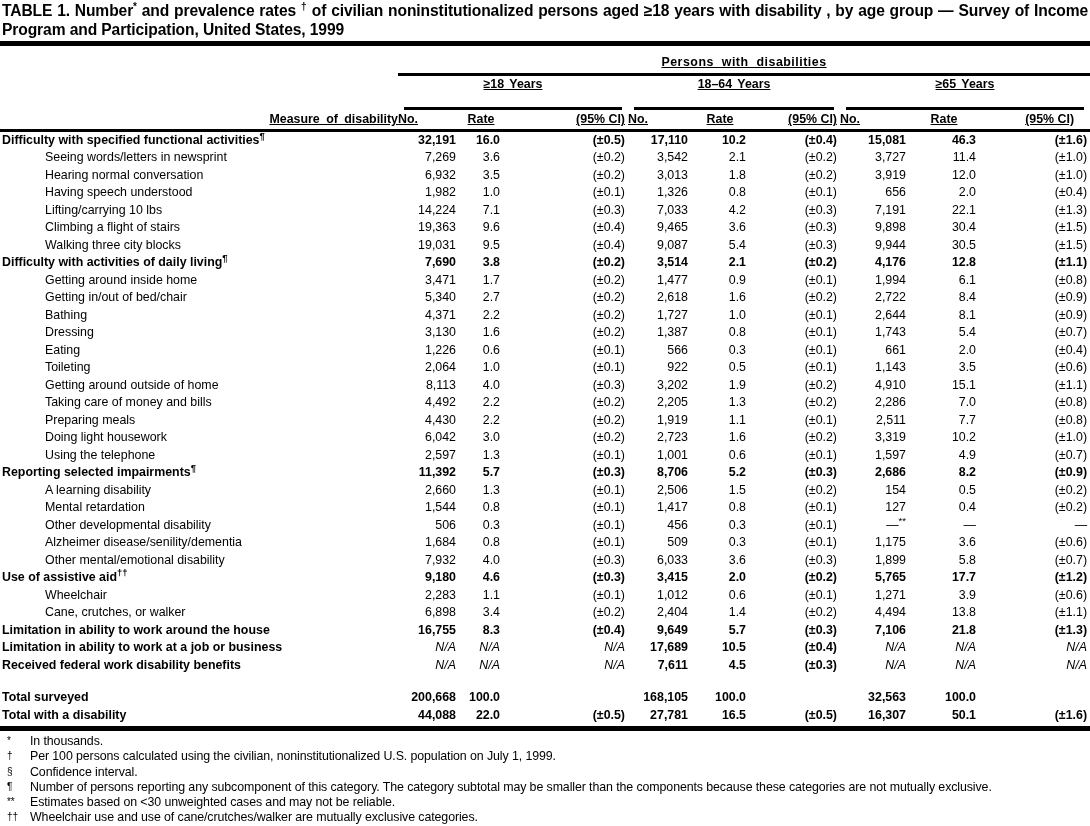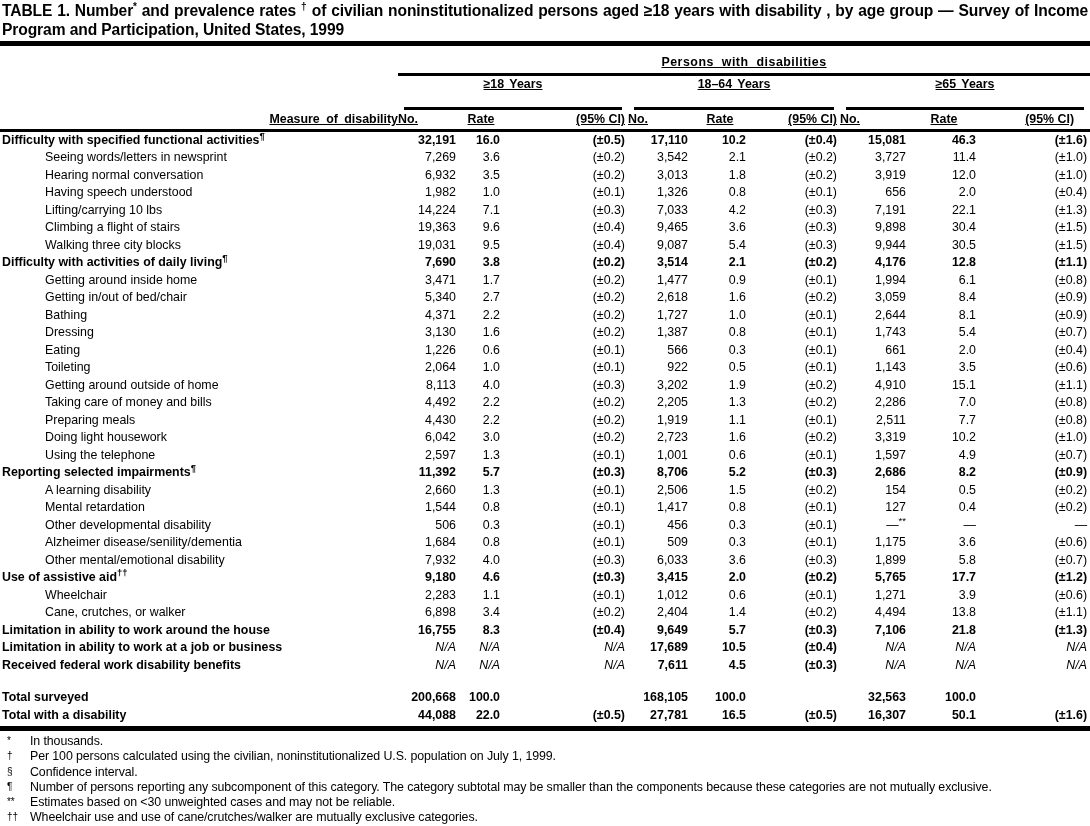--- a/index.html
+++ b/index.html
@@ -255,21 +255,21 @@
           <td class="ci g3">(±0.8)</td>
         </tr>
         <tr>
           <td class="label indent">Getting in/out of bed/chair</td>
           <td class="no g1">5,340</td>
           <td class="rate g1">2.7</td>
           <td class="ci g1">(±0.2)</td>
           <td class="no g2">2,618</td>
           <td class="rate g2">1.6</td>
           <td class="ci g2">(±0.2)</td>
-          <td class="no g3">3,059</td>
+          <td class="no g3">2,722</td>
           <td class="rate g3">8.4</td>
           <td class="ci g3">(±0.9)</td>
         </tr>
         <tr>
           <td class="label indent">Bathing</td>
           <td class="no g1">4,371</td>
           <td class="rate g1">2.2</td>
           <td class="ci g1">(±0.2)</td>
           <td class="no g2">1,727</td>
           <td class="rate g2">1.0</td>

